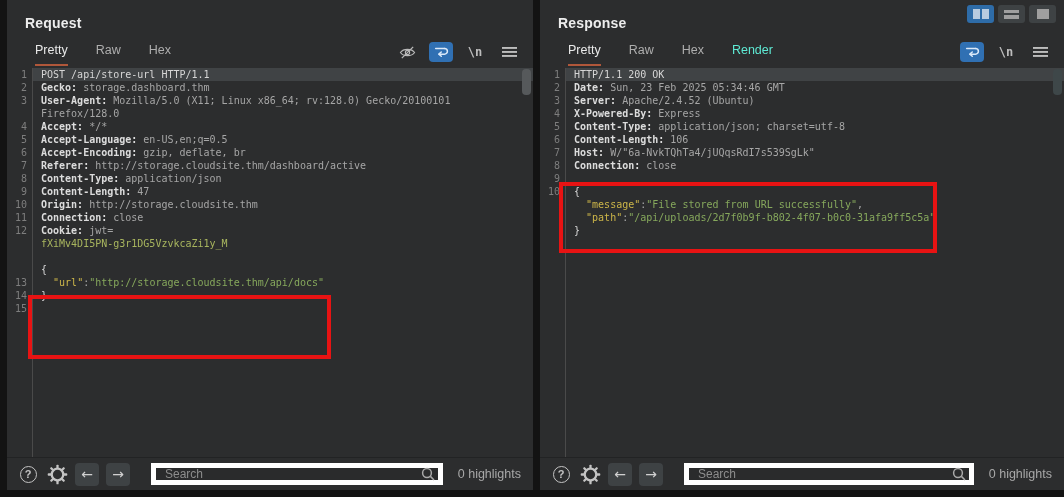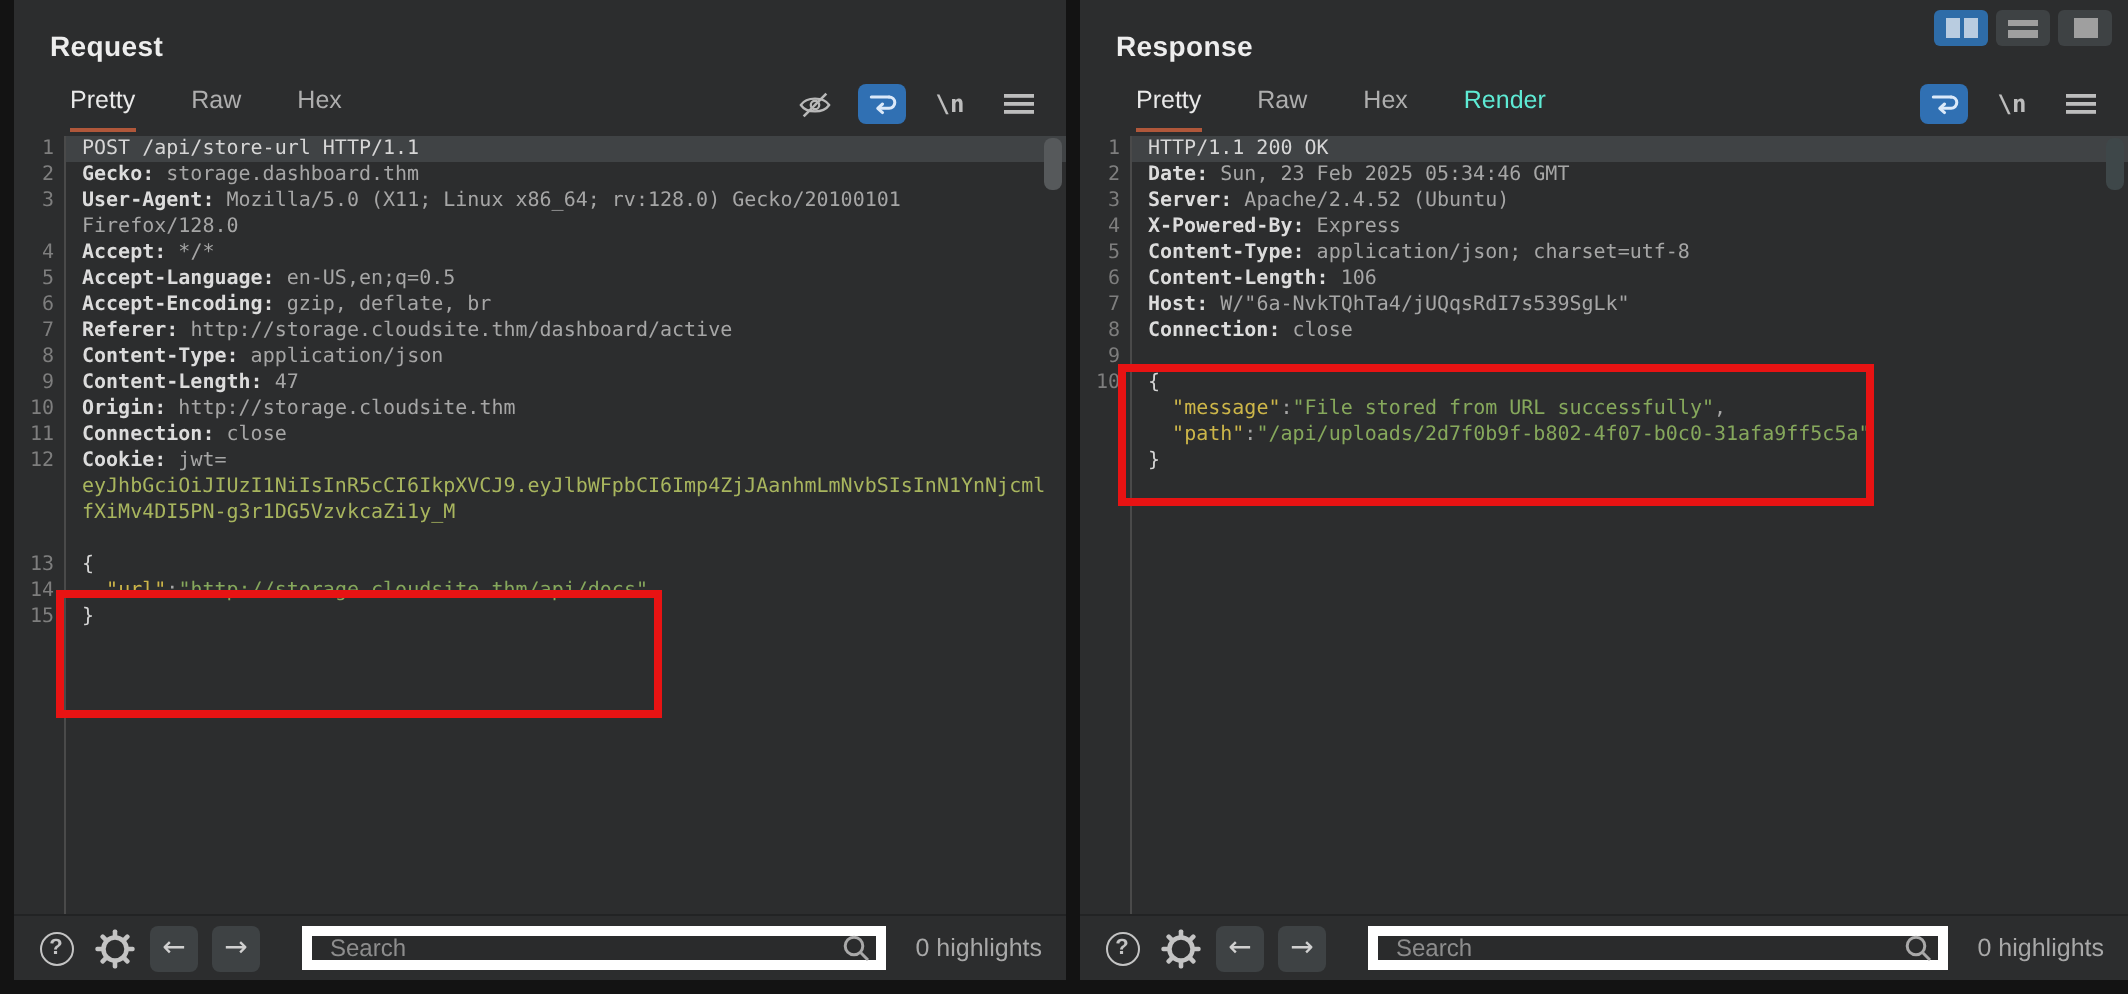--- a/index.html
+++ b/index.html
@@ -148,21 +148,20 @@
           <div class="code-line"><span class="t-val">Firefox/128.0</span></div>
           <div class="code-line"><span class="t-name">Accept:</span><span class="t-val"> */*</span></div>
           <div class="code-line"><span class="t-name">Accept-Language:</span><span class="t-val"> en-US,en;q=0.5</span></div>
           <div class="code-line"><span class="t-name">Accept-Encoding:</span><span class="t-val"> gzip, deflate, br</span></div>
           <div class="code-line"><span class="t-name">Referer:</span><span class="t-val"> http://storage.cloudsite.thm/dashboard/active</span></div>
           <div class="code-line"><span class="t-name">Content-Type:</span><span class="t-val"> application/json</span></div>
           <div class="code-line"><span class="t-name">Content-Length:</span><span class="t-val"> 47</span></div>
           <div class="code-line"><span class="t-name">Origin:</span><span class="t-val"> http://storage.cloudsite.thm</span></div>
           <div class="code-line"><span class="t-name">Connection:</span><span class="t-val"> close</span></div>
           <div class="code-line"><span class="t-name">Cookie:</span><span class="t-val"> jwt=</span></div>
-          <div class="code-line"><span class="t-tok">eyJhbGciOiJIUzI1NiIsInR5cCI6IkpXVCJ9.eyJlbWFpbCI6Imp4ZjJAanhmLmNvbSIsInN1YnNjcml</span></div>
           <div class="code-line"><span class="t-tok">fXiMv4DI5PN-g3r1DG5VzvkcaZi1y_M</span></div>
           <div class="code-line"></div>
           <div class="code-line"><span class="t-req">{</span></div>
           <div class="code-line"><span class="t-pun">  </span><span class="t-key">"url"</span><span class="t-pun">:</span><span class="t-str">"http://storage.cloudsite.thm/api/docs"</span></div>
           <div class="code-line"><span class="t-req">}</span></div>
         </div>
       <div class="scroll-thumb"></div>
     </div>
     <div class="footer">
       <span class="foot-icon">

